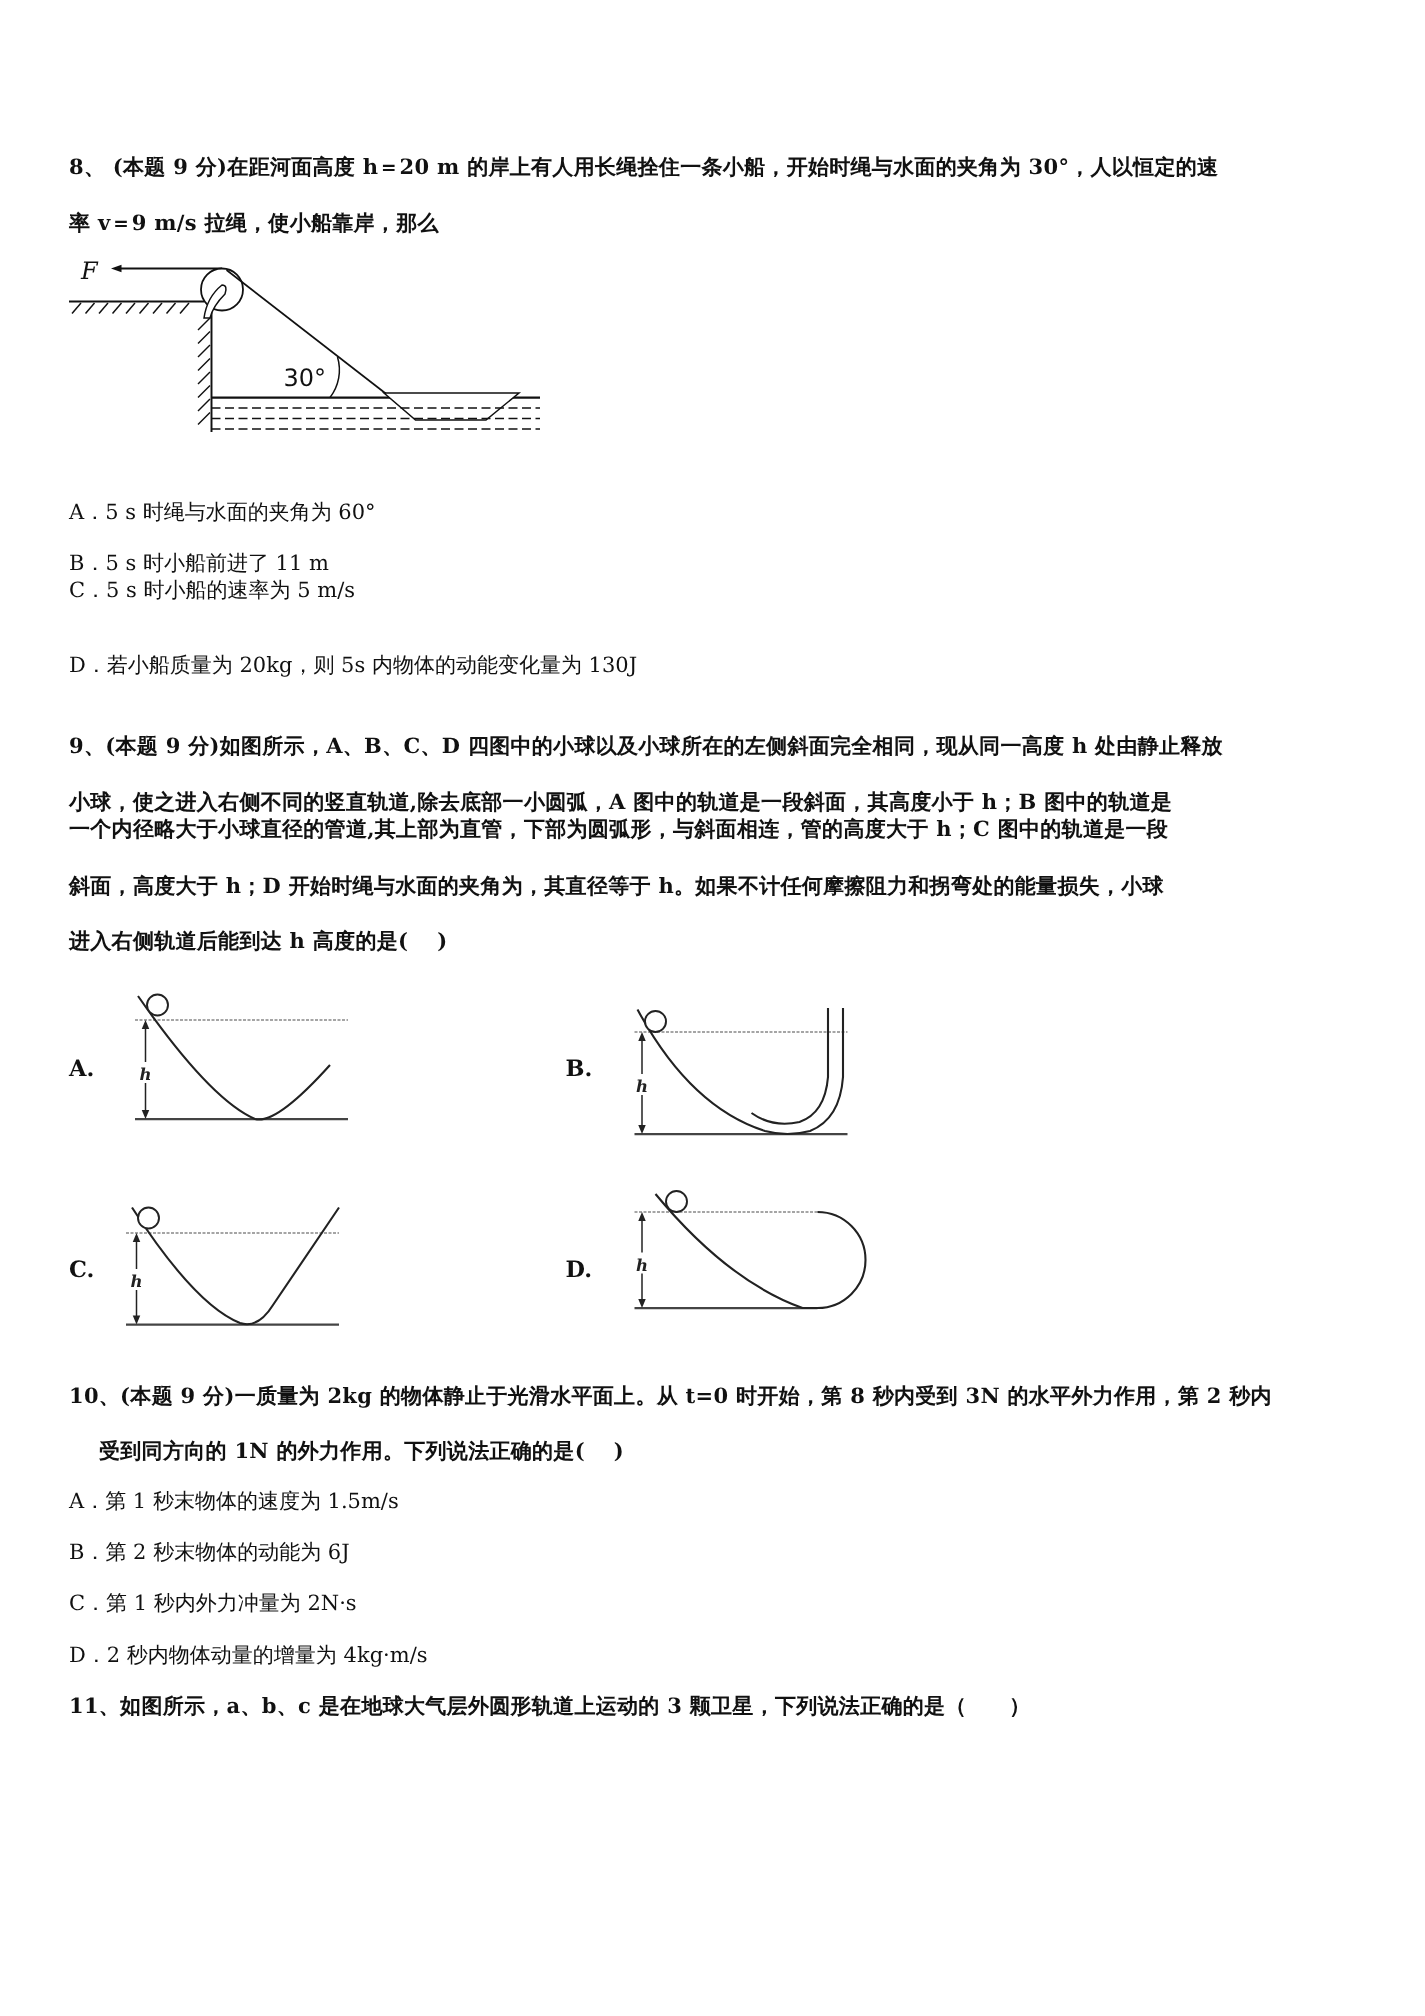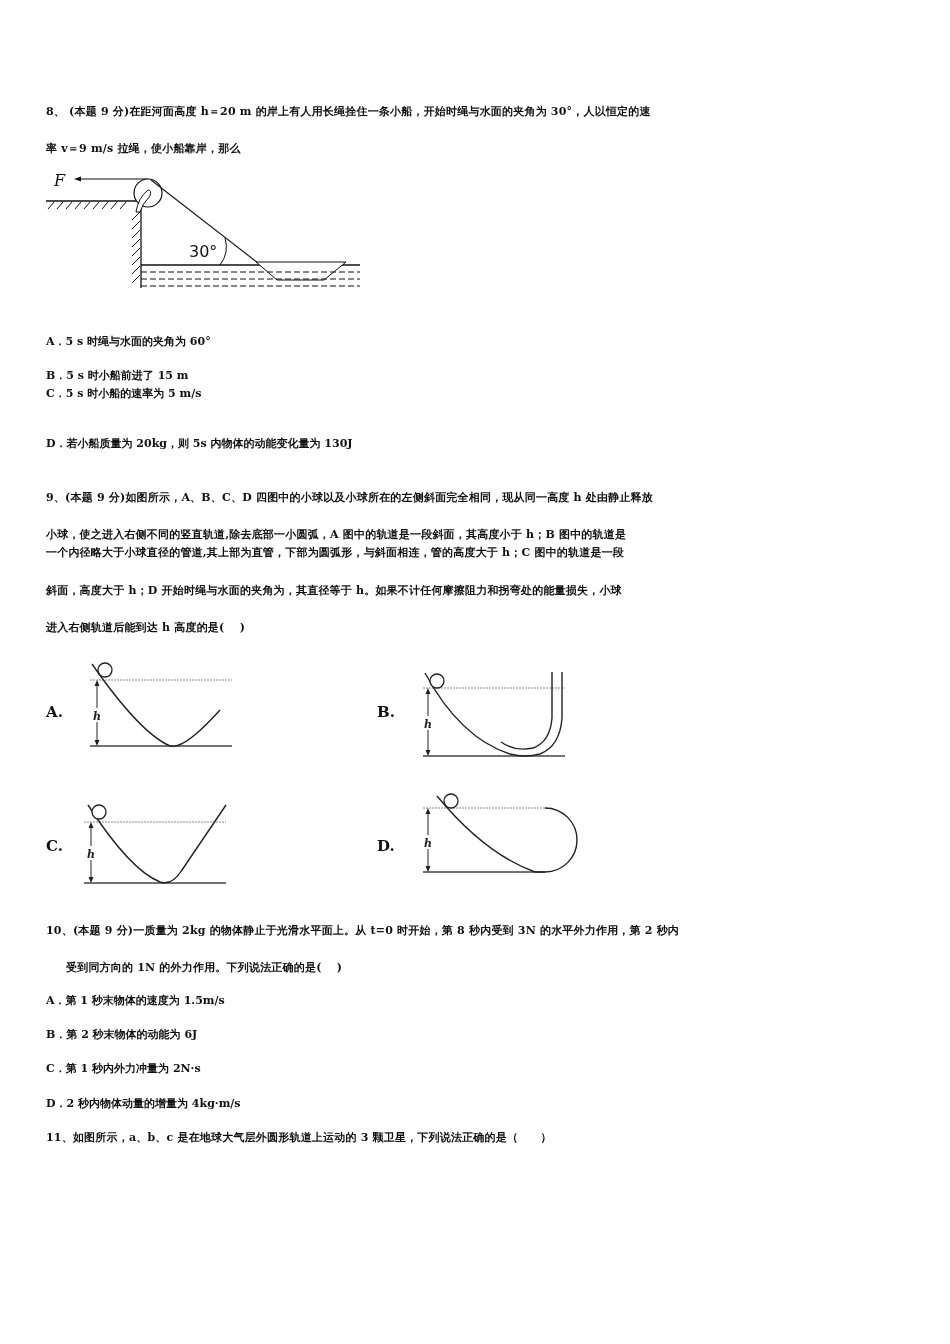--- a/index.html
+++ b/index.html
@@ -1,20 +1,20 @@
 <!DOCTYPE html>
 <html><head>
 <meta charset="utf-8">
 <style>
   html, body { margin: 0; padding: 0; background: #ffffff; }
   body { width: 950px; height: 1344px; position: relative; overflow: hidden;
          font-family: "DejaVu Serif", "Liberation Serif", serif; color: #111; }
-  .line { position: absolute; left: 46px; font-size: 11px; line-height: 20px; white-space: nowrap; font-weight: bold; }
+  .line { position: absolute; left: 46px; font-size: 14px; line-height: 20px; white-space: nowrap; font-weight: bold; }
   .stem { font-weight: bold; letter-spacing: 0.2px; }
-  .opt { font-weight: bold; }
+  .opt { font-weight: normal; }
   .lbl { position: absolute; font-size: 15px; font-weight: bold; }
   svg { position: absolute; }
 </style>
 </head>
 <body>
 
 <div class="line stem" style="top:102px;">8、 (本题 9 分)在距河面高度 h＝20 m 的岸上有人用长绳拴住一条小船，开始时绳与水面的夹角为 30°，人以恒定的速</div>
 <div class="line stem" style="top:139px;">率 v＝9 m/s 拉绳，使小船靠岸，那么</div>
 
 <svg style="left:44px;top:168px;" width="320" height="125" viewBox="0 0 320 125">
@@ -61,21 +61,21 @@
   <polygon points="212,94 302,94 280,112 233,112" fill="#fff" stroke="#111" stroke-width="1"></polygon>
 
   <g stroke="#111" stroke-width="1" stroke-dasharray="6,3">
     <line x1="97" y1="104" x2="316" y2="104"></line>
     <line x1="97" y1="111" x2="316" y2="111"></line>
     <line x1="97" y1="118" x2="316" y2="118"></line>
   </g>
 </svg>
 
 <div class="line opt" style="top:332px;">A．5 s 时绳与水面的夹角为 60°</div>
-<div class="line opt" style="top:366px;">B．5 s 时小船前进了 15 m</div>
+<div class="line opt" style="top:366px;">B．5 s 时小船前进了 11 m</div>
 <div class="line opt" style="top:384px;">C．5 s 时小船的速率为 5 m/s</div>
 <div class="line opt" style="top:434px;">D．若小船质量为 20kg，则 5s 内物体的动能变化量为 130J</div>
 
 <div class="line stem" style="top:488px;">9、(本题 9 分)如图所示，A、B、C、D 四图中的小球以及小球所在的左侧斜面完全相同，现从同一高度 h 处由静止释放</div>
 <div class="line stem" style="top:506px;margin-top:19px;">小球，使之进入右侧不同的竖直轨道,除去底部一小圆弧，A 图中的轨道是一段斜面，其高度小于 h；B 图中的轨道是</div>
 <div class="line stem" style="top:543px;">一个内径略大于小球直径的管道,其上部为直管，下部为圆弧形，与斜面相连，管的高度大于 h；C 图中的轨道是一段</div>
 <div class="line stem" style="top:581px;">斜面，高度大于 h；D 开始时绳与水面的夹角为，其直径等于 h。如果不计任何摩擦阻力和拐弯处的能量损失，小球</div>
 <div class="line stem" style="top:618px;">进入右侧轨道后能到达 h 高度的是(　 )</div>
 
 <div class="lbl" style="left:46px;top:703px;">A.</div>

